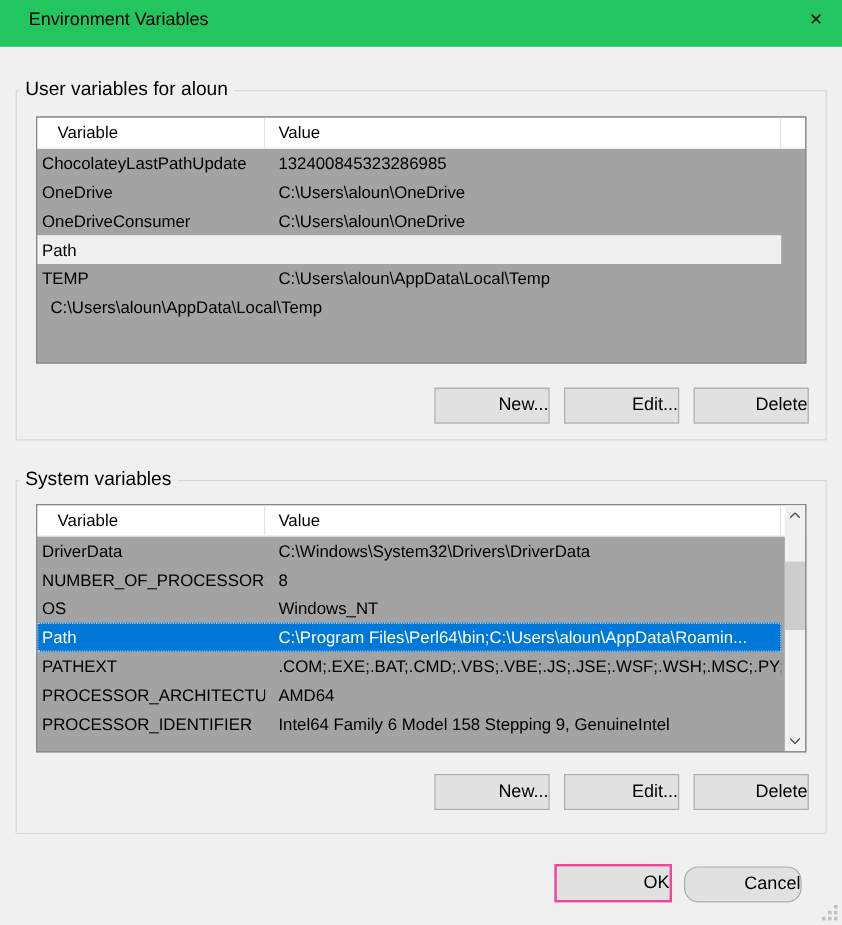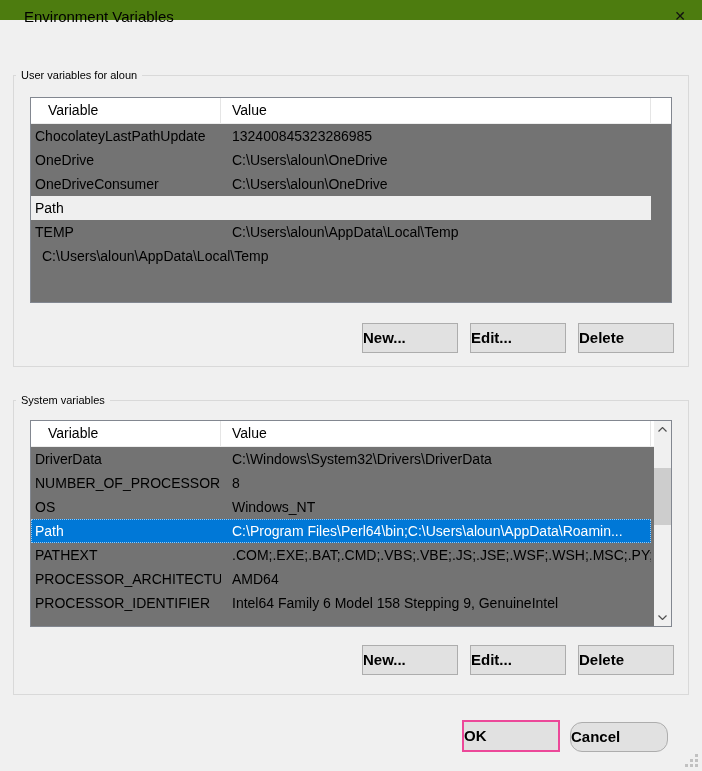--- a/index.html
+++ b/index.html
@@ -1,54 +1,54 @@
 <!DOCTYPE html>
 <html><head>
 <meta charset="utf-8">
 <style>
   * { box-sizing: border-box; margin: 0; padding: 0; }
   html,body { background:#fff; }
   body { font-family:"Liberation Sans","DejaVu Sans",sans-serif; color:#000; }
   .dialog { position:relative; width:702px; height:771px; background:#f0f0f0; overflow:hidden; }
 
   
-  .titlebar { position:absolute; left:0; top:0; width:702px; height:20px; background:#4d7c0f; }
+  .titlebar { position:absolute; left:0; top:0; width:702px; height:39px; background:#22c55e; }
   .title { position:absolute; left:24px; top:0; line-height:33px; font-size:15px; }
   .close-btn { position:absolute; right:2px; top:0; width:40px; height:33px; text-align:center; line-height:33px; font-size:14px; color:#111; cursor:default; }
 
   
   .group { position:absolute; }
   .group-border { position:absolute; left:0; right:0; top:9px; bottom:0; border:1px solid #d9d9d9; }
-  .group-label { position:absolute; left:3px; top:0; padding:0 5px; background:#f0f0f0; font-size:11px; line-height:18px; z-index:2; }
+  .group-label { position:absolute; left:3px; top:0; padding:0 5px; background:#f0f0f0; font-size:16px; line-height:18px; z-index:2; }
   #group-user   { left:13px; top:66px;  width:676px; height:301px; }
   #group-system { left:13px; top:391px; width:676px; height:304px; }
 
   
-  .lv { position:absolute; left:17px; width:642px; background:#737373; border:1px solid #828790; overflow:hidden; }
+  .lv { position:absolute; left:17px; width:642px; background:#a3a3a3; border:1px solid #828790; overflow:hidden; }
   #table-user   { top:31px; height:206px; }
   #table-system { top:29px; height:207px; }
   .lv-header { position:absolute; left:0; top:0; right:0; height:26px; display:flex; background:#fff; border-bottom:1px solid #ededed; font-size:14px; }
   .hcell { line-height:25px; white-space:nowrap; overflow:hidden; }
   .hcell-var { width:190px; padding-left:17px; border-right:1px solid #e5e5e5; }
   .hcell-val { width:430px; padding-left:11px; border-right:1px solid #e5e5e5; }
   .lv-body { position:absolute; left:0; top:26px; right:0; bottom:0; overflow:hidden; }
   .row { display:flex; width:620px; height:24px; line-height:24px; font-size:14px; }
   .row .c1 { width:190px; padding-left:4px; white-space:nowrap; overflow:hidden; }
   .row .c2 { width:430px; padding-left:11px; white-space:nowrap; overflow:hidden; }
   .row.hover { background:#efefef; }
   .row.selected { background:#0078d7; color:#fff; outline:1px dotted #9ac7ee; outline-offset:-1px; }
 
   
   .scrollbar { position:absolute; top:0; right:0; bottom:0; width:17px; background:#f0f0f0; display:flex; flex-direction:column; }
   .scroll-btn { height:17px; display:flex; align-items:center; justify-content:center; }
   .scroll-track { flex:1; position:relative; }
   .scroll-thumb { position:absolute; left:0; top:30px; width:17px; height:57px; background:#cdcdcd; }
 
   
-  .btn { position:absolute; width:96px; height:30px; background:#e1e1e1; border:1px solid #adadad; font-size:15px; text-align:left; line-height:28px; cursor:default;font-weight:bold; }
+  .btn { position:absolute; width:96px; height:30px; background:#e1e1e1; border:1px solid #adadad; font-size:15px; text-align:right; line-height:28px; cursor:default; }
   .btn-row { position:absolute; right:15px; display:flex; gap:12px; }
   #btns-user { top:257px; }
   #btns-system { top:254px; }
   .btn-row .btn { position:static; }
 
   #btn-ok     { left:462px; top:720px; width:98px; height:32px; border:2px solid #ec4899; line-height:28px; }
   #btn-cancel { left:570px; top:722px; width:98px; height:30px;border-radius:12px; }
 
   .chev { display:block; }
   .grip { position:absolute; right:3px; bottom:3px; }

